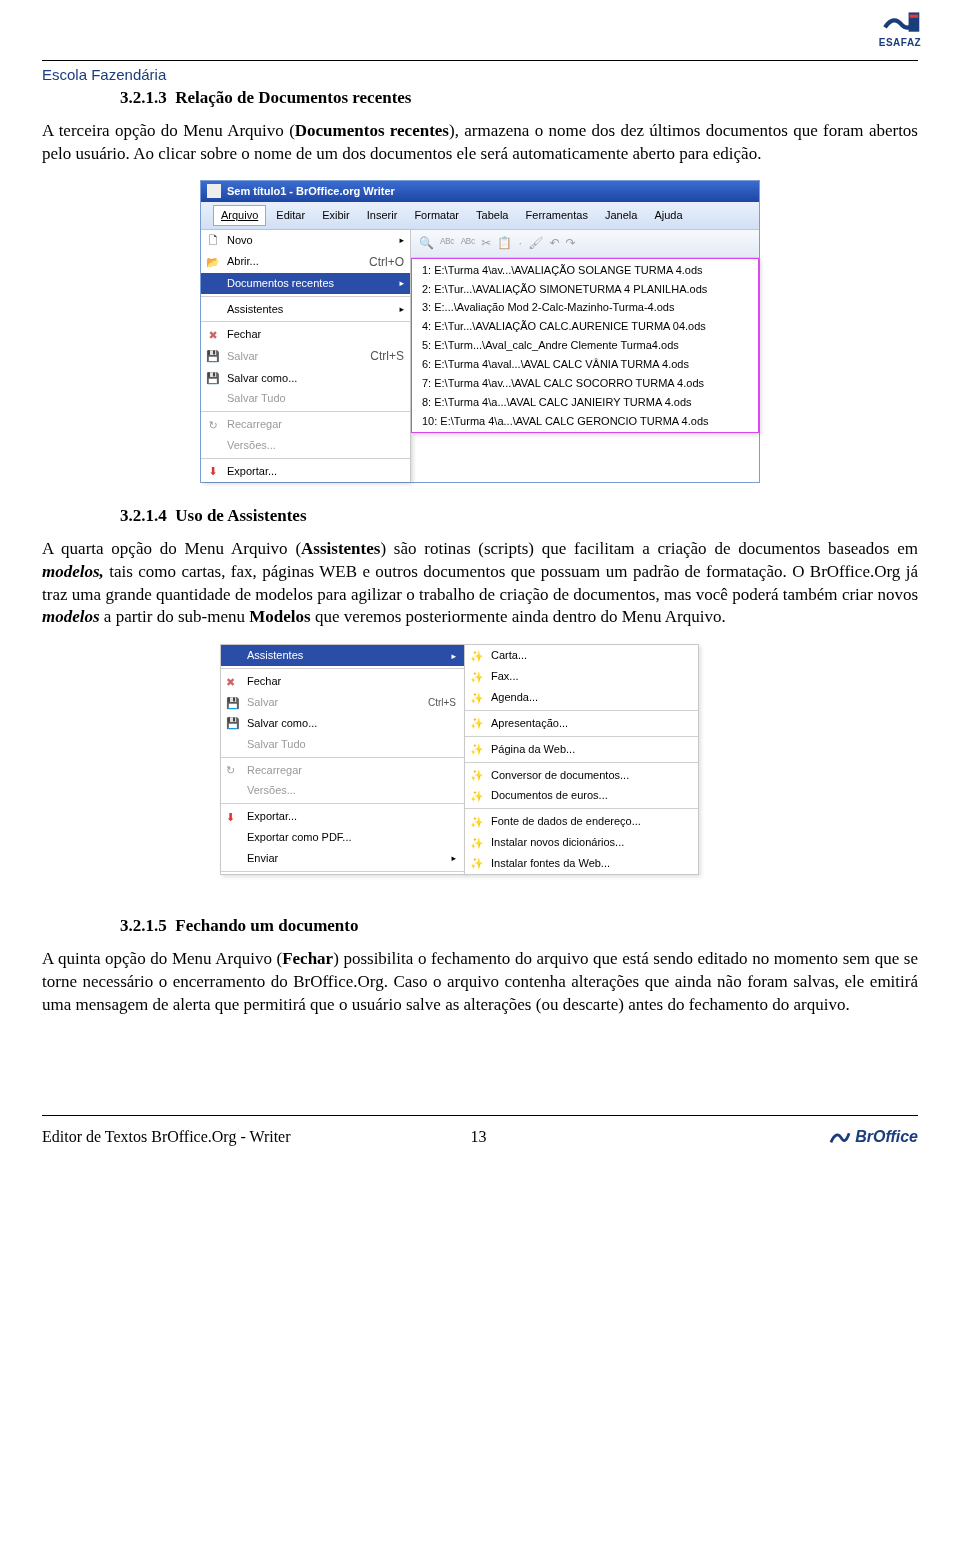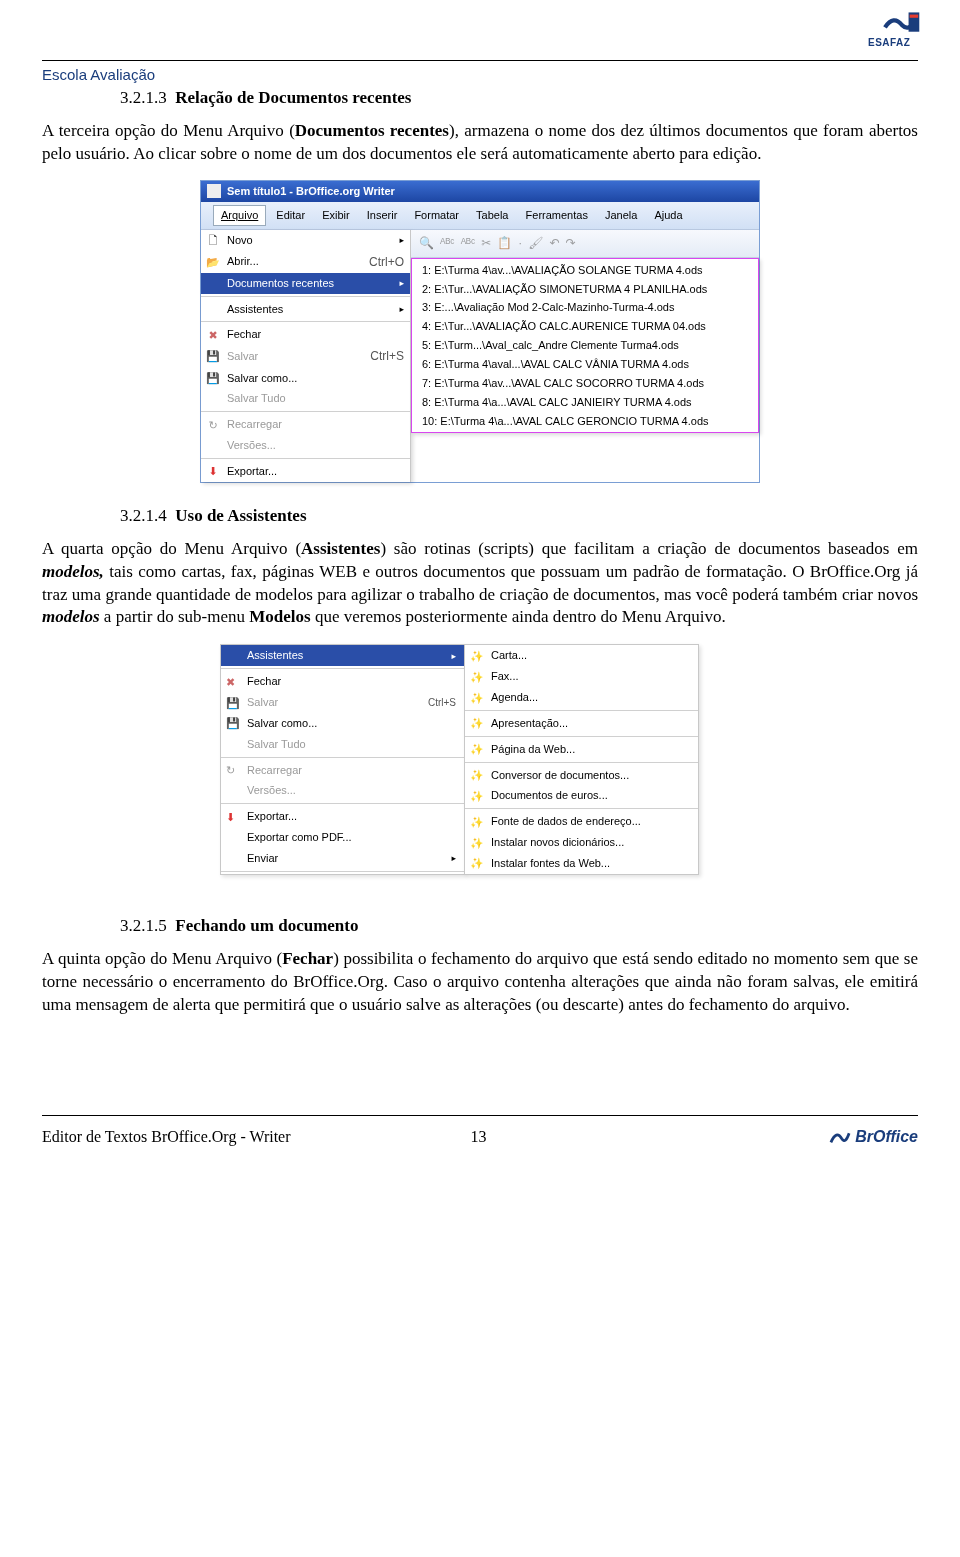--- a/index.html
+++ b/index.html
@@ -8,31 +8,31 @@
     background: #fff;
     width: 960px;
     margin: 0 auto;
     color: #000;
     font-size: 17px;
     line-height: 1.35;
   }
   .page { padding: 18px 42px 20px 42px; position: relative; }
   .esafaz-logo {
     position: absolute; top: 6px; right: 28px;
-    width: 64px; height: 48px; text-align: left;
+    width: 64px; height: 48px; text-align: center;
     font-family: Arial, sans-serif; font-size: 10px; font-weight: bold;
     color: #1a3d7c;
   }
   .esafaz-logo svg { display: block; margin: 0 auto; }
   .esafaz-logo .cap { font-size: 10px; letter-spacing: 0.5px; }
   .hr-top { border: none; border-top: 1.5px solid #000; margin: 42px 0 4px 0; }
   .school { color: #1a3d7c; font-family: Arial, sans-serif; font-size: 15px; margin-bottom: 2px; }
   .section-indent { margin-left: 78px; }
   .section-heading { font-weight: bold; margin: 2px 0 10px 0; }
-  .section-heading .num { font-weight: normal; }
+  .section-heading .num { font-weight: bold; }
   p.body { text-align: justify; margin: 0 0 10px 0; }
   .bi { font-style: italic; font-weight: bold; }
   .b { font-weight: bold; }
   .figure { text-align: center; margin: 14px 0 22px 0; }
 
   
   .broffice {
     display: inline-block;
     width: 560px;
     text-align: left;
@@ -135,21 +135,21 @@
   <div class="esafaz-logo">
     <svg viewBox="0 0 40 28" width="44" height="30">
       <path d="M6 20 Q14 8 22 18 Q28 24 34 14" stroke="#1a3d7c" stroke-width="4" fill="none"></path>
       <rect x="28" y="6" width="10" height="18" fill="#1a3d7c"></rect>
       <rect x="29" y="8" width="8" height="3" fill="#e63b2e"></rect>
     </svg>
     <div class="cap">ESAFAZ</div>
   </div>
 
   <hr class="hr-top">
-  <div class="school">Escola Avaliação</div>
+  <div class="school">Escola Fazendária</div>
 
   <div class="section-indent">
     <div class="section-heading">
       <span class="num">3.2.1.3</span>
       &nbsp;<span>Relação de Documentos recentes</span>
     </div>
   </div>
 
   <p class="body">
     <span>A terceira opção do Menu Arquivo (</span><span class="b">Documentos recentes</span><span>), armazena o nome dos dez últimos documentos que foram abertos pelo usuário. Ao clicar sobre o nome de um dos documentos ele será automaticamente aberto para edição.</span>

